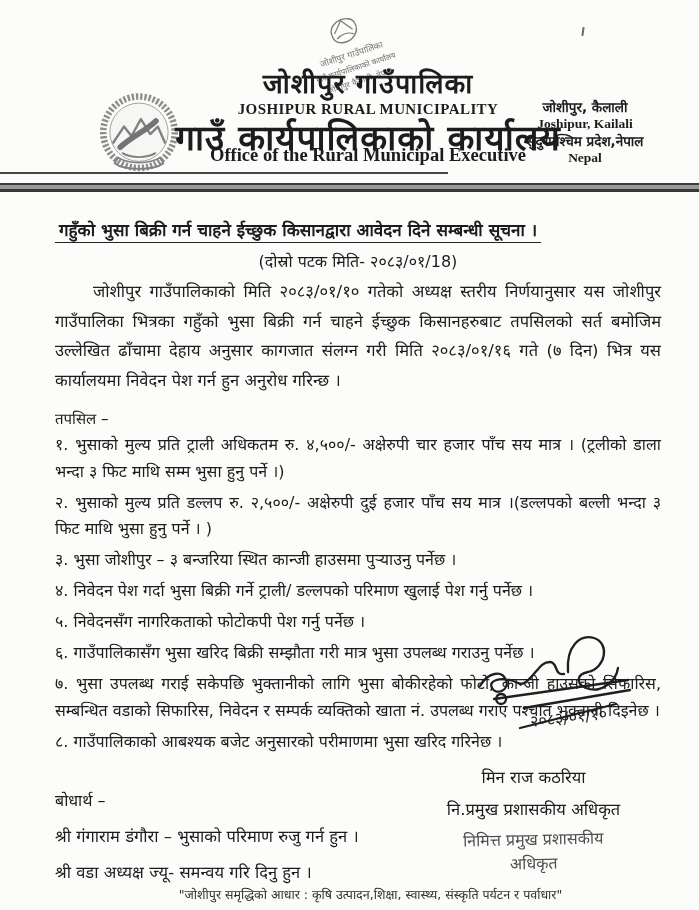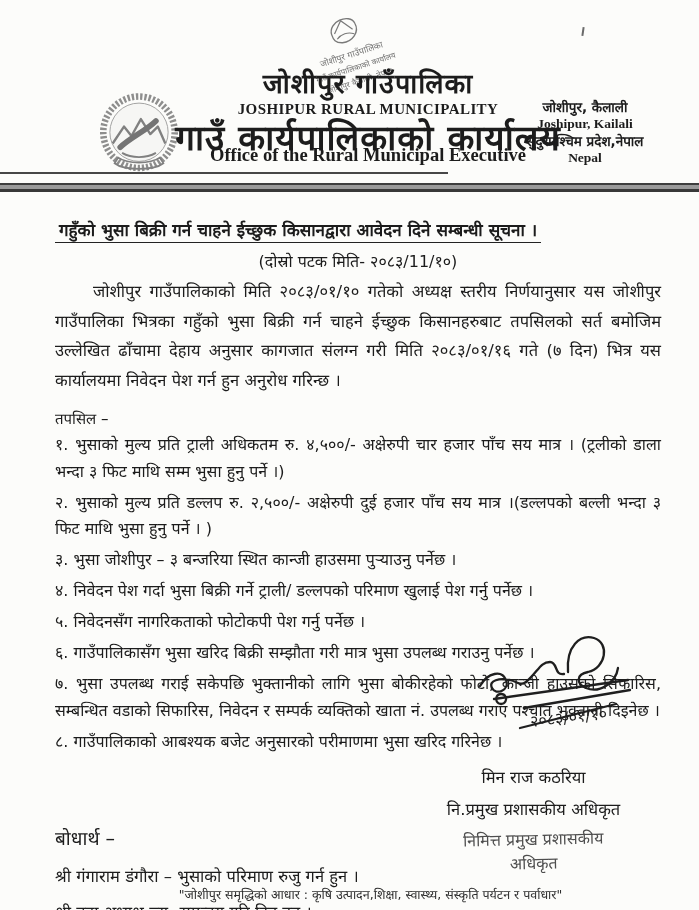--- a/index.html
+++ b/index.html
@@ -34,21 +34,21 @@
   .subject span{font-size:17px;font-weight:bold;border-bottom:1.5px solid #232323;padding:0 4px 2px;}
   .subject-sub{margin-top:9px;text-align:center;font-size:16px;}
   .para{margin:5px 0 0;text-align:justify;font-size:16.5px;line-height:1.8;text-indent:38px;}
   .list-heading{margin-top:12px;font-size:15px;}
   .list{margin-top:4px;}
   .list-item{font-size:16px;line-height:1.68;text-align:justify;margin-top:4px;}
   
   .sig-draw{position:absolute;left:468px;top:628px;width:215px;height:105px;}
   .bottom-row{display:flex;justify-content:space-between;margin-top:10px;}
   .cc-block{padding-top:24px;width:330px;}
-  .cc-heading{font-size:19px;margin-top:36px;}
+  .cc-heading{font-size:16px;}
   .cc-item{font-size:16.5px;margin-top:13px;}
   .sig-text{width:255px;text-align:center;}
   .sig-name{font-size:16.5px;}
   .sig-title{font-size:16.5px;margin-top:9px;}
   .sig-stamp{margin-top:8px;color:#4e4e4e;font-size:16px;transform:rotate(-1.2deg);line-height:1.5;}
   .footer{position:absolute;bottom:7px;left:0;width:699px;text-align:center;padding-left:42px;box-sizing:border-box;
     font-size:12.5px;color:#2c2c2c;}
 </style>
 </head>
 <body>
@@ -90,21 +90,21 @@
   </div>
 
   <div class="rule-thin"></div>
   <div class="rule-thick"></div>
   <div class="artifact"></div>
 
   <div class="content">
     <div class="subject">
       <span>गहुँको भुसा बिक्री गर्न चाहने ईच्छुक किसानद्वारा आवेदन दिने सम्बन्धी सूचना ।</span>
     </div>
-    <div class="subject-sub">(दोस्रो पटक मिति- २०८३/11/१०)</div>
+    <div class="subject-sub">(दोस्रो पटक मिति- २०८३/०१/18)</div>
 
     <p class="para">जोशीपुर गाउँपालिकाको मिति २०८३/०१/१० गतेको अध्यक्ष स्तरीय निर्णयानुसार यस जोशीपुर गाउँपालिका भित्रका गहुँको भुसा बिक्री गर्न चाहने ईच्छुक किसानहरुबाट तपसिलको सर्त बमोजिम उल्लेखित ढाँचामा देहाय अनुसार कागजात संलग्न गरी मिति २०८३/०१/१६ गते (७ दिन) भित्र यस कार्यालयमा निवेदन पेश गर्न हुन अनुरोध गरिन्छ ।</p>
 
     <div class="list-heading">तपसिल –</div>
     <div class="list">
       <div class="list-item">१. भुसाको मुल्य प्रति ट्राली अधिकतम रु. ४,५००/- अक्षेरुपी चार हजार पाँच सय मात्र । (ट्रलीको डाला भन्दा ३ फिट माथि सम्म भुसा हुनु पर्ने ।)</div>
       <div class="list-item">२. भुसाको मुल्य प्रति डल्लप रु. २,५००/- अक्षेरुपी दुई हजार पाँच सय मात्र ।(डल्लपको बल्ली भन्दा ३ फिट माथि भुसा हुनु पर्ने । )</div>
       <div class="list-item">३. भुसा जोशीपुर – ३ बन्जरिया स्थित कान्जी हाउसमा पुऱ्याउनु पर्नेछ ।</div>
       <div class="list-item">४. निवेदन पेश गर्दा भुसा बिक्री गर्ने ट्राली/ डल्लपको परिमाण खुलाई पेश गर्नु पर्नेछ ।</div>
       <div class="list-item">५. निवेदनसँग नागरिकताको फोटोकपी पेश गर्नु पर्नेछ ।</div>

